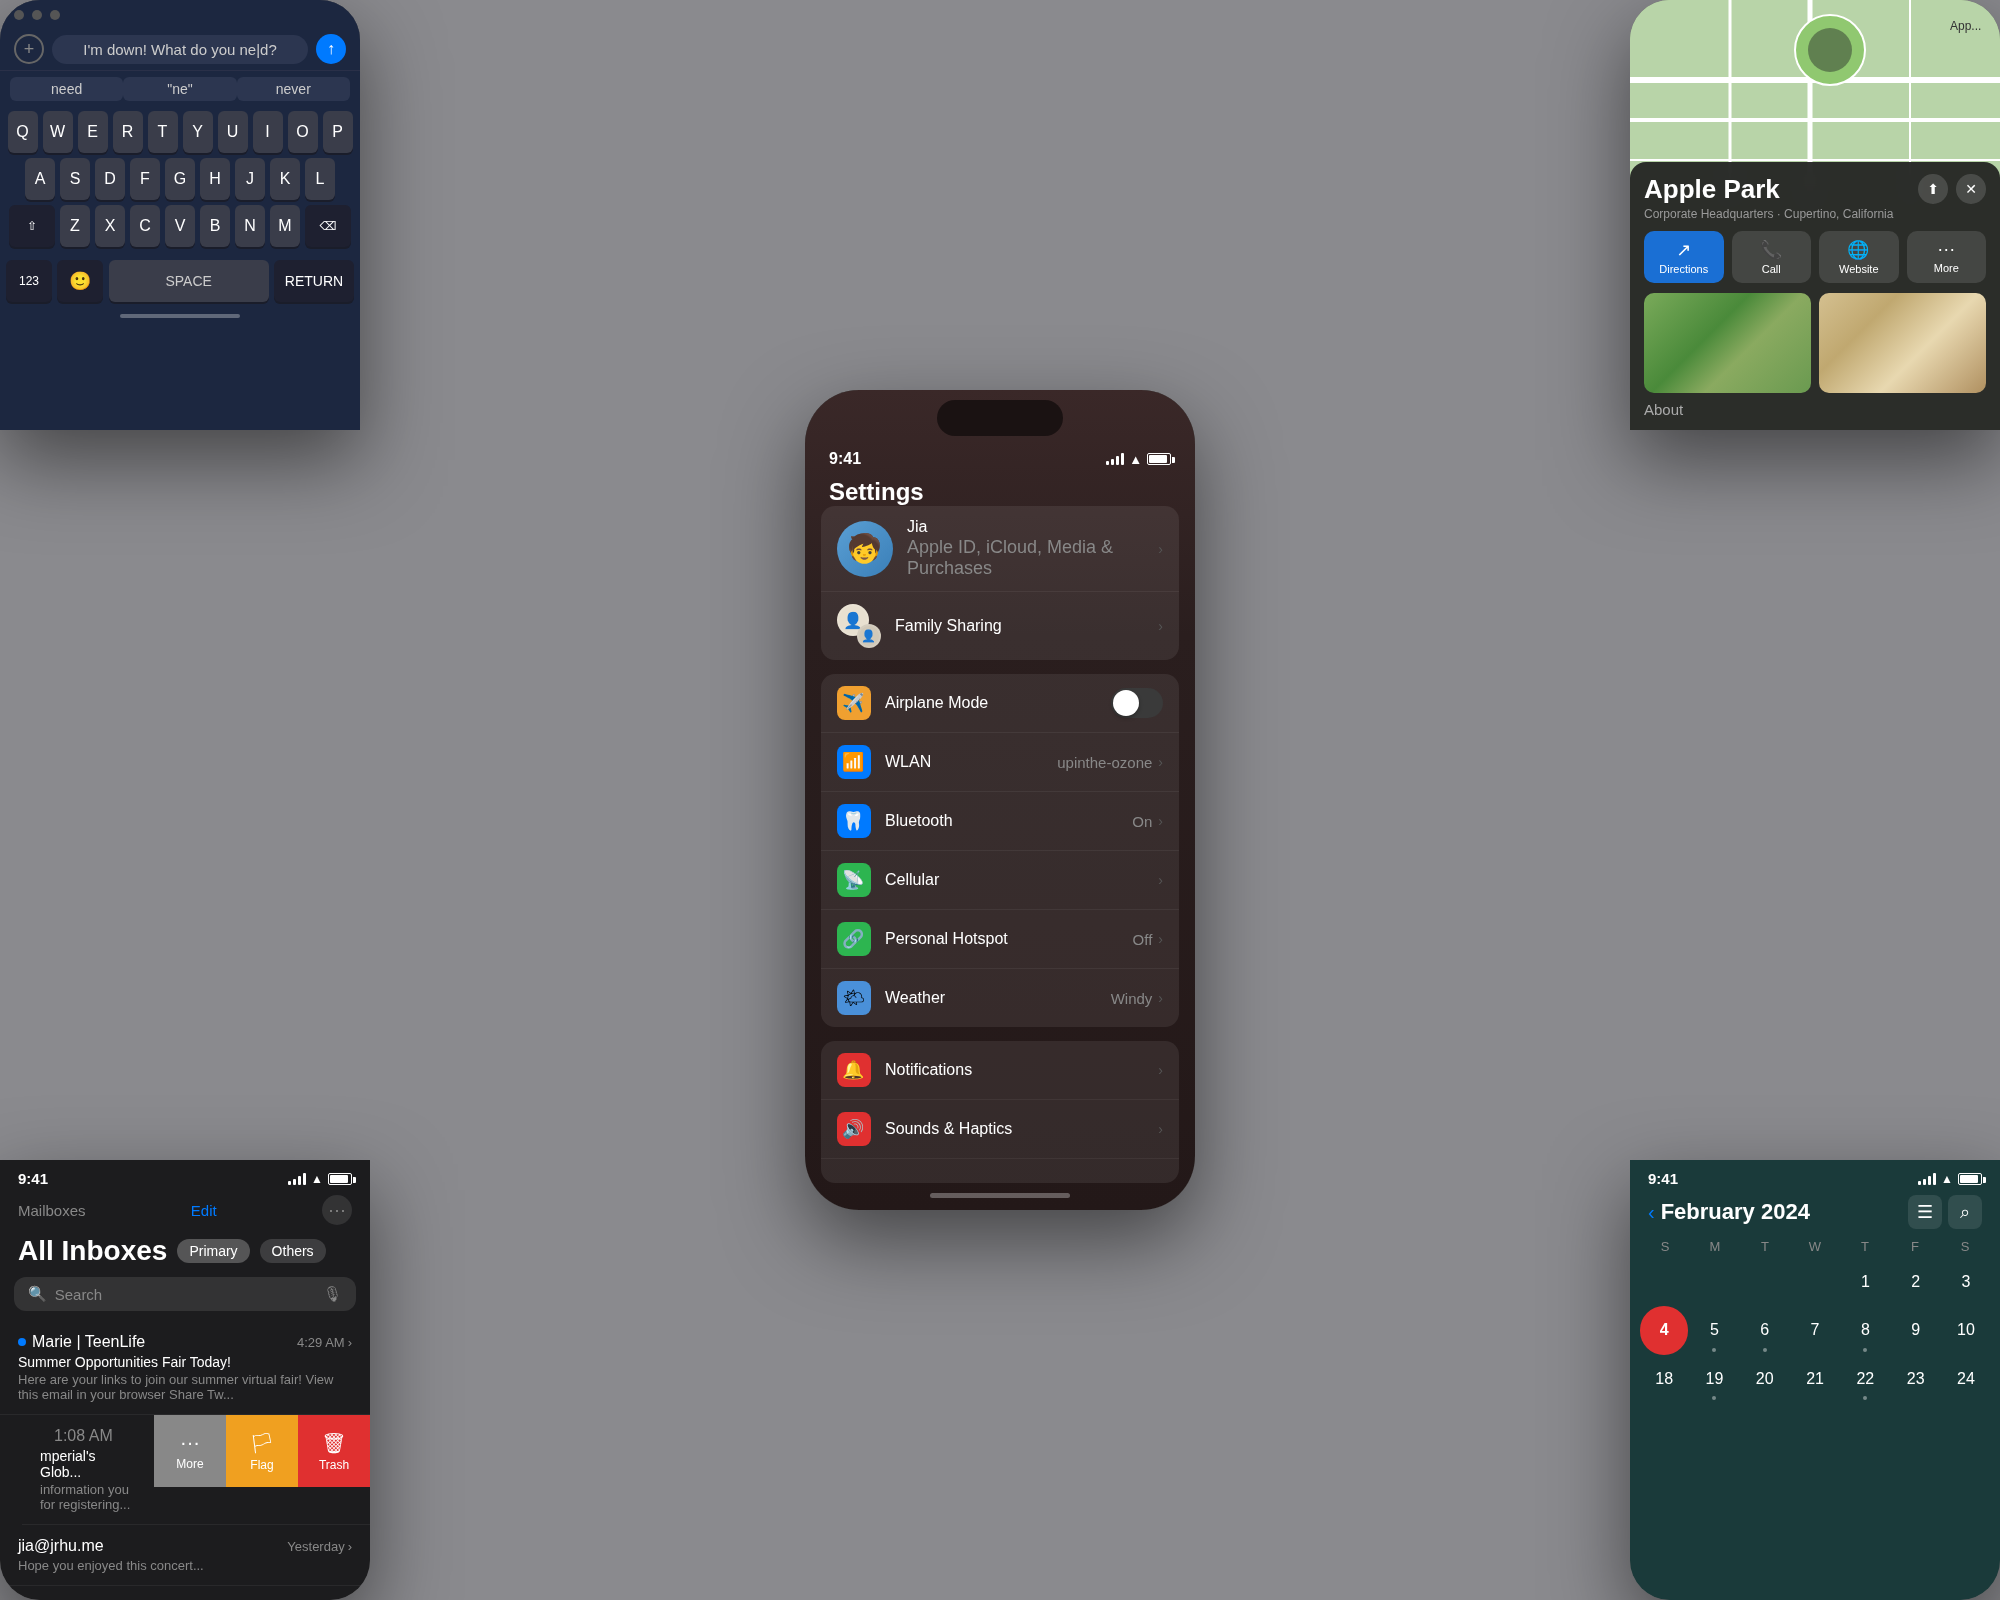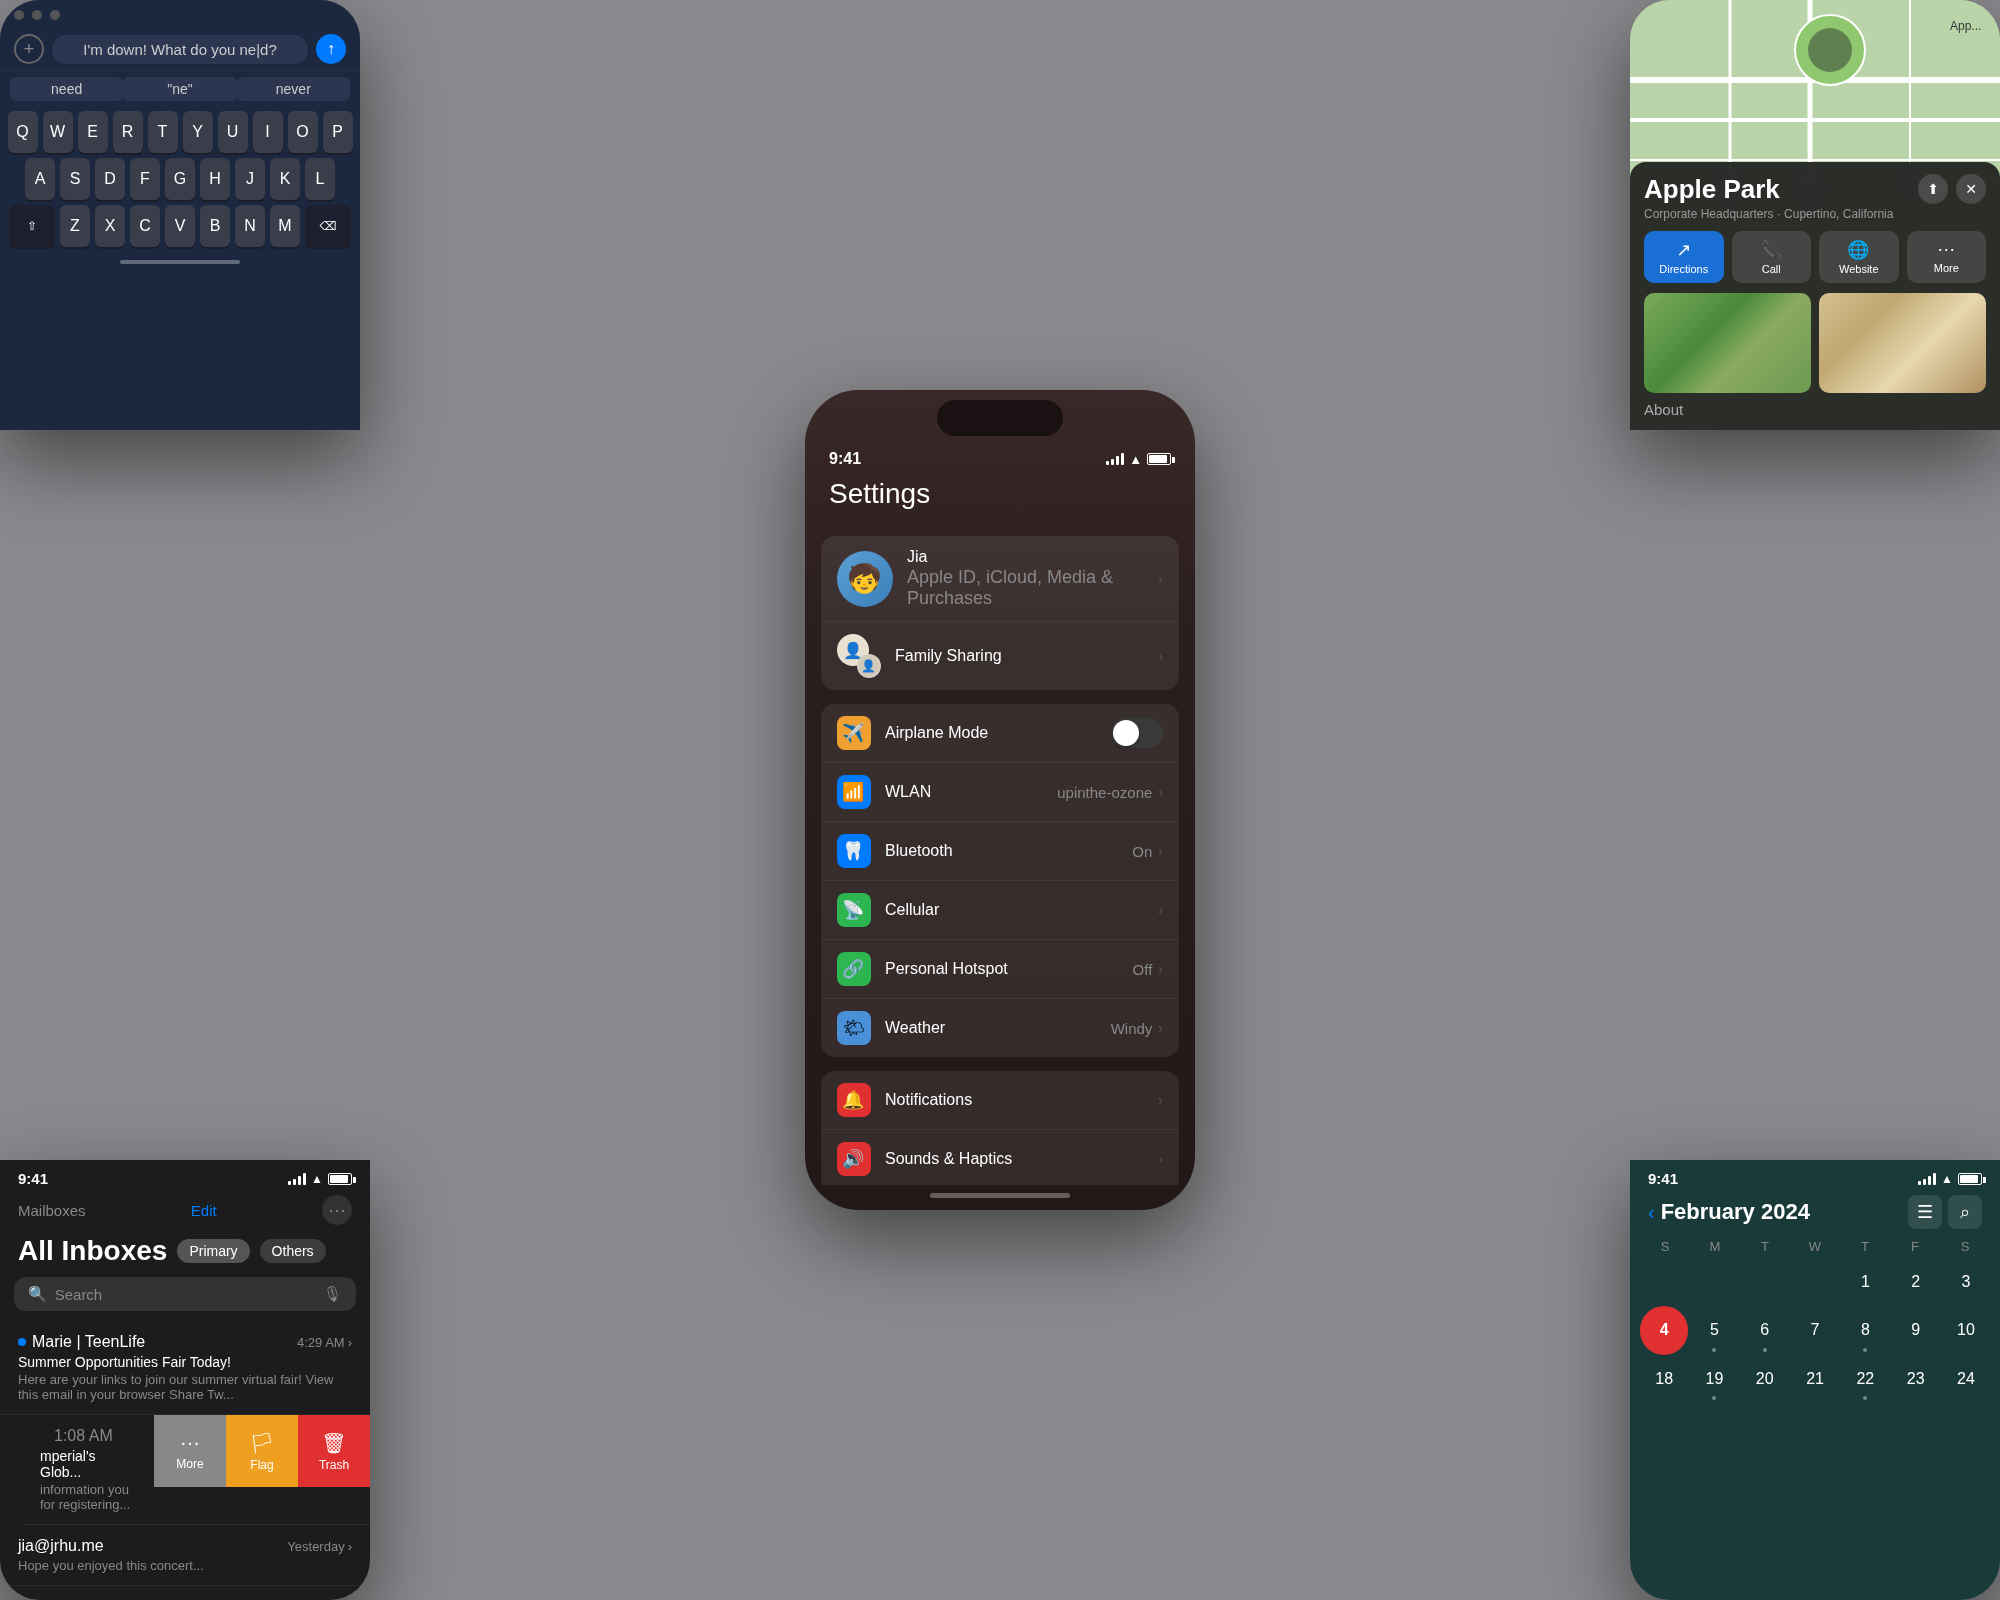--- a/index.html
+++ b/index.html
@@ -261,23 +261,23 @@
     }
     .status-icons {
       display: flex;
       gap: 5px;
       align-items: center;
       color: white;
       font-size: 13px;
     }
     .settings-title {
       color: white;
-      font-size: 28px;
-      font-weight: 400;
-      padding: 10px 24px 26px;
+      font-size: 24px;
+      font-weight: 700;
+      padding: 10px 24px 0;
     }
     .settings-content {
       flex: 1;
       overflow-y: auto;
       padding: 0 16px;
     }
     .settings-section {
       background: rgba(255,255,255,0.08);
       border-radius: 14px;
       margin-bottom: 14px;
@@ -636,20 +636,26 @@
           <div class="key">z</div>
           <div class="key">x</div>
           <div class="key">c</div>
           <div class="key">v</div>
           <div class="key">b</div>
           <div class="key">n</div>
           <div class="key">m</div>
           <div class="key wide special">⌫</div>
         </div>
       </div>
+      <div class="keyboard-bottom-row">
+        <div class="key special" style="width:46px;">123</div>
+        <div class="key-emoji">🙂</div>
+        <div class="key space" style="font-size:14px;color:#ccc;">space</div>
+        <div class="key special" style="width:80px;font-size:14px;">return</div>
+      </div>
       <div class="home-bar-small"></div>
     </div>
   </div>
 
   <div class="phone phone-maps">
     <div class="maps-screen">
 
       <div class="maps-bg">
         
         <svg width="100%" height="100%" viewBox="0 0 370 430">

